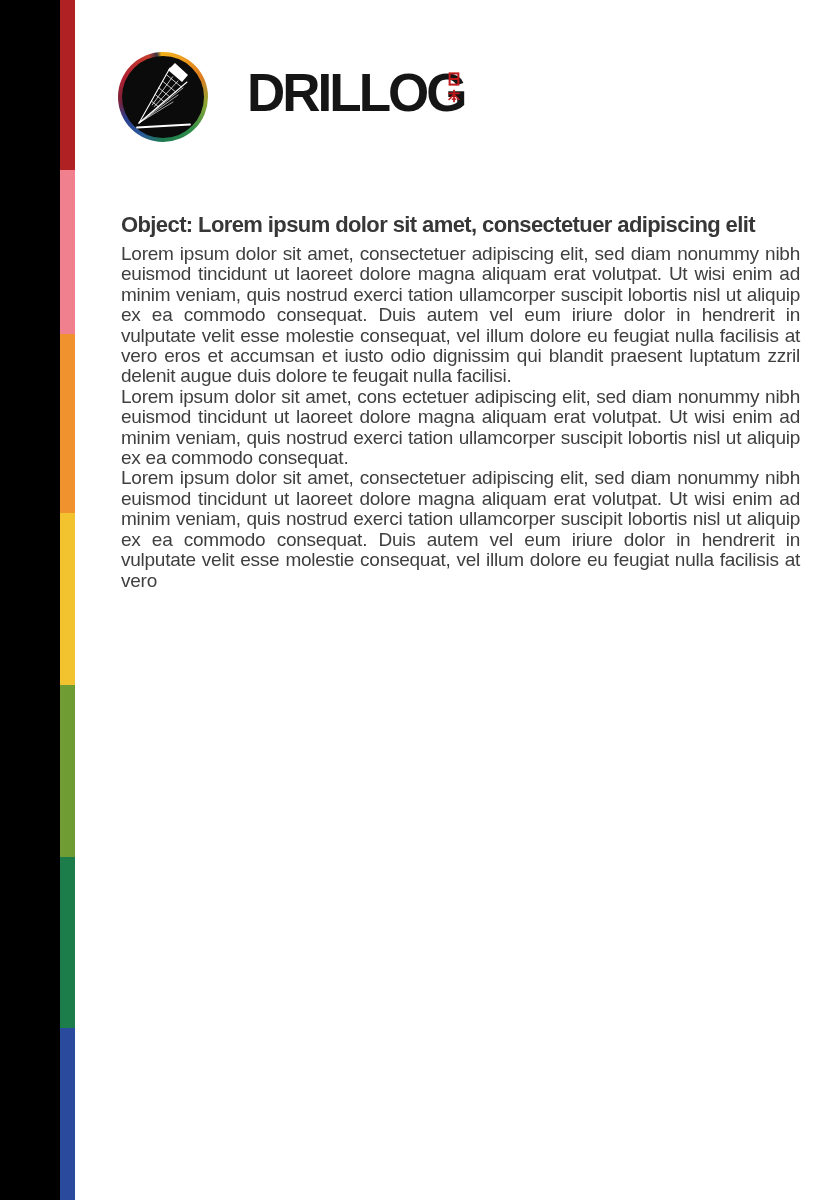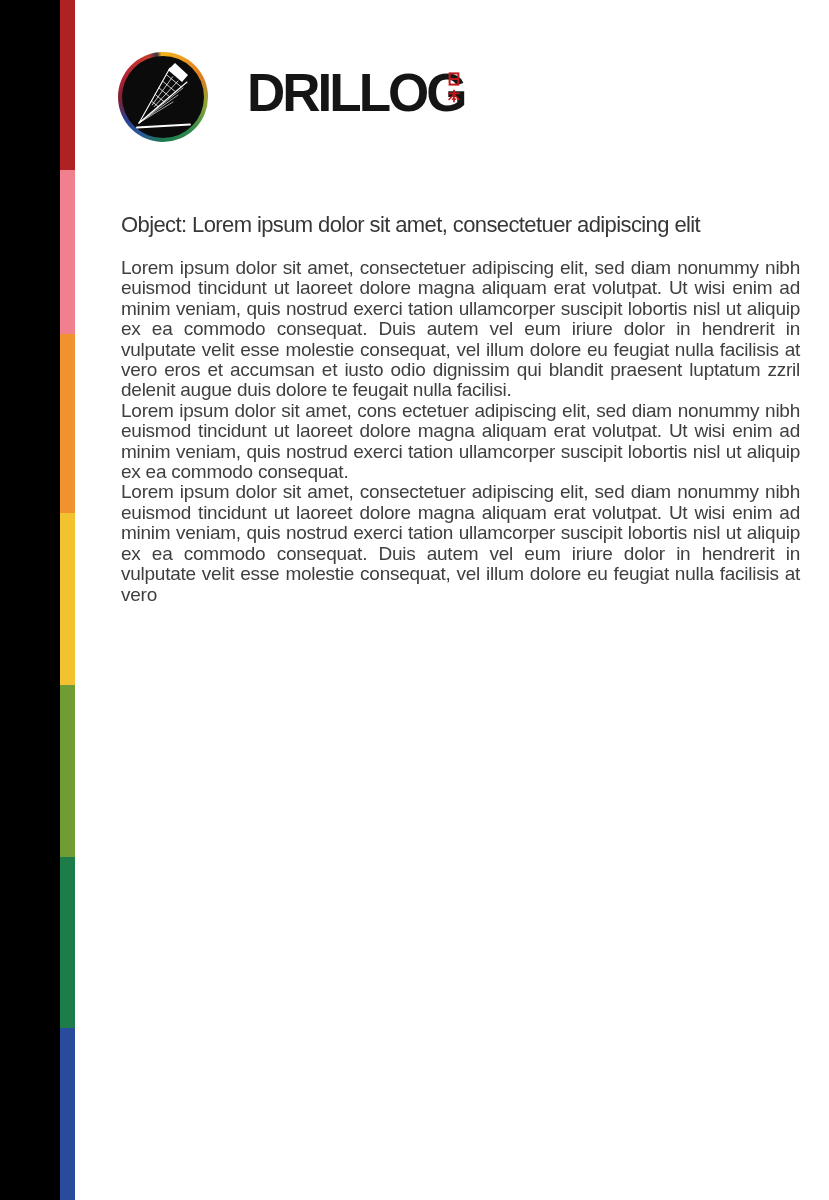--- a/index.html
+++ b/index.html
@@ -92,28 +92,28 @@
   }
   .brand-kanji svg { display: block; width: 14px; height: 14px; }
 
   
   .doc-heading {
     position: absolute;
     left: 121px; top: 212px;
     width: 690px;
     font-size: 22px;
     line-height: 26px;
-    font-weight: normal;
+    font-weight: bold;
     letter-spacing: -0.6px;
     color: #373737;
     white-space: nowrap;
   }
   .doc-body {
     position: absolute;
-    left: 121px; top: 258px;
+    left: 121px; top: 244px;
     width: 679px;
     font-size: 19px;
     line-height: 20.4px;
     letter-spacing: -0.25px;
     color: #3f3f3f;
     text-align: justify;
   }
   .doc-body p { margin: 0; }
 </style>
 </head>

